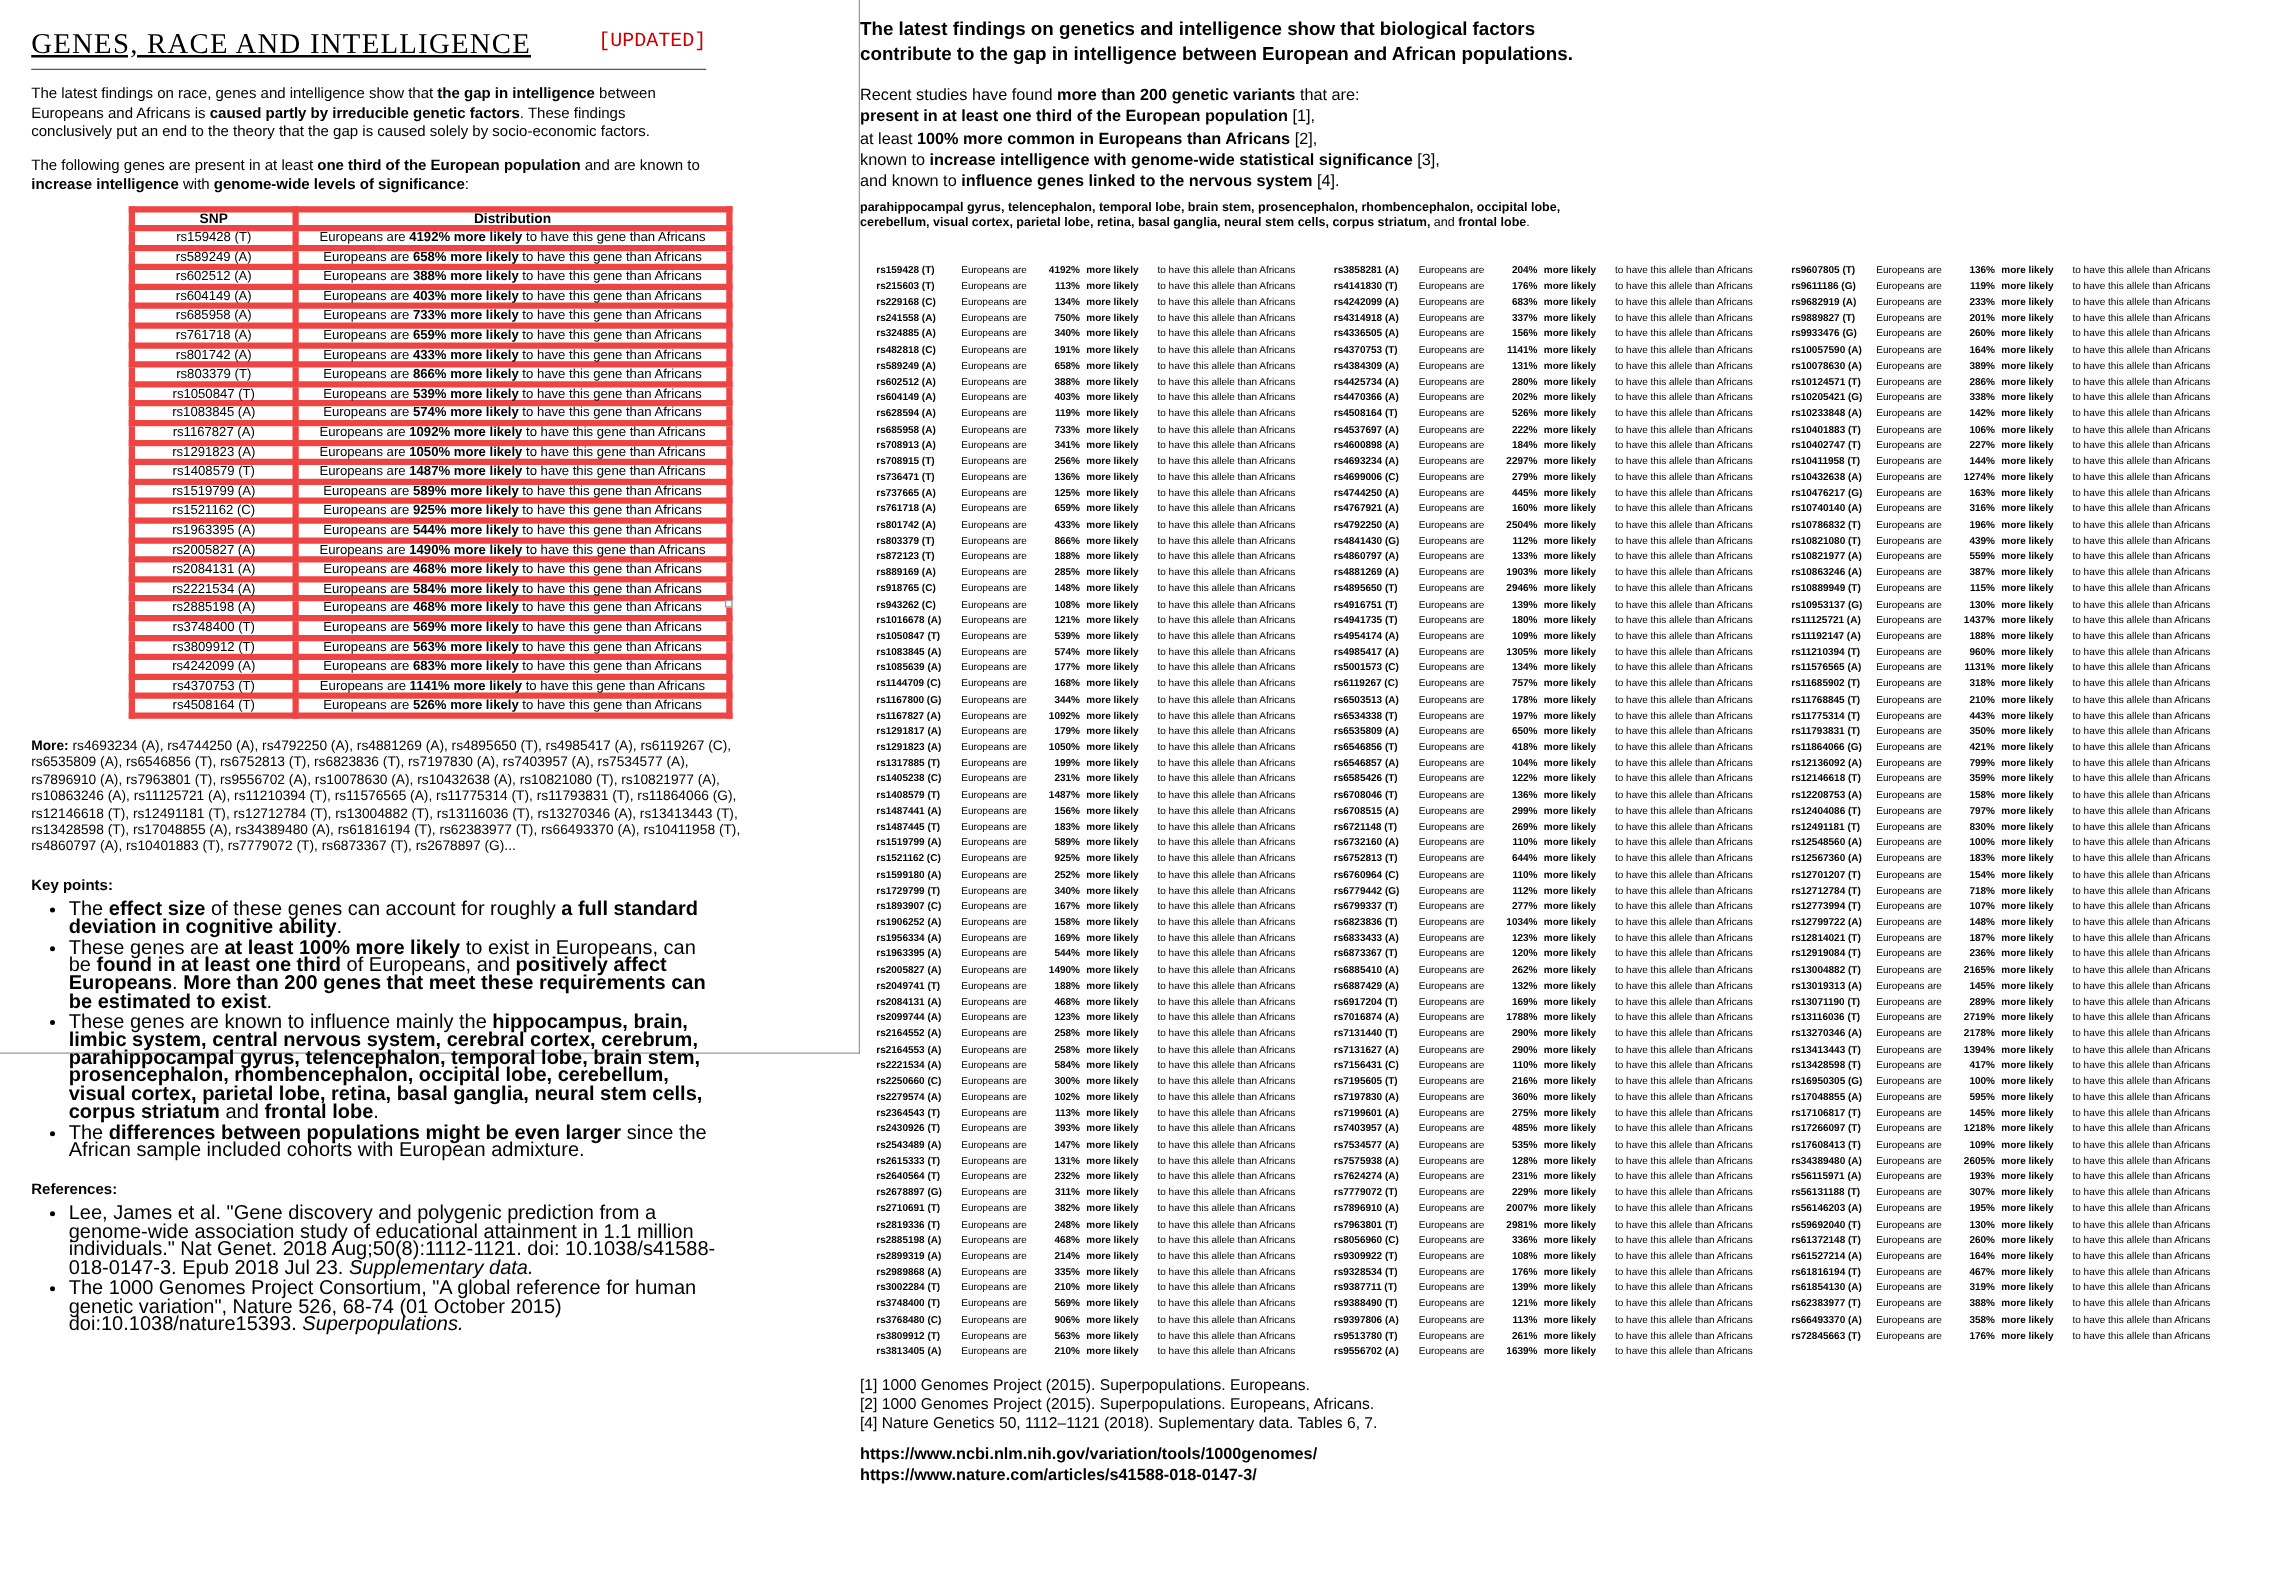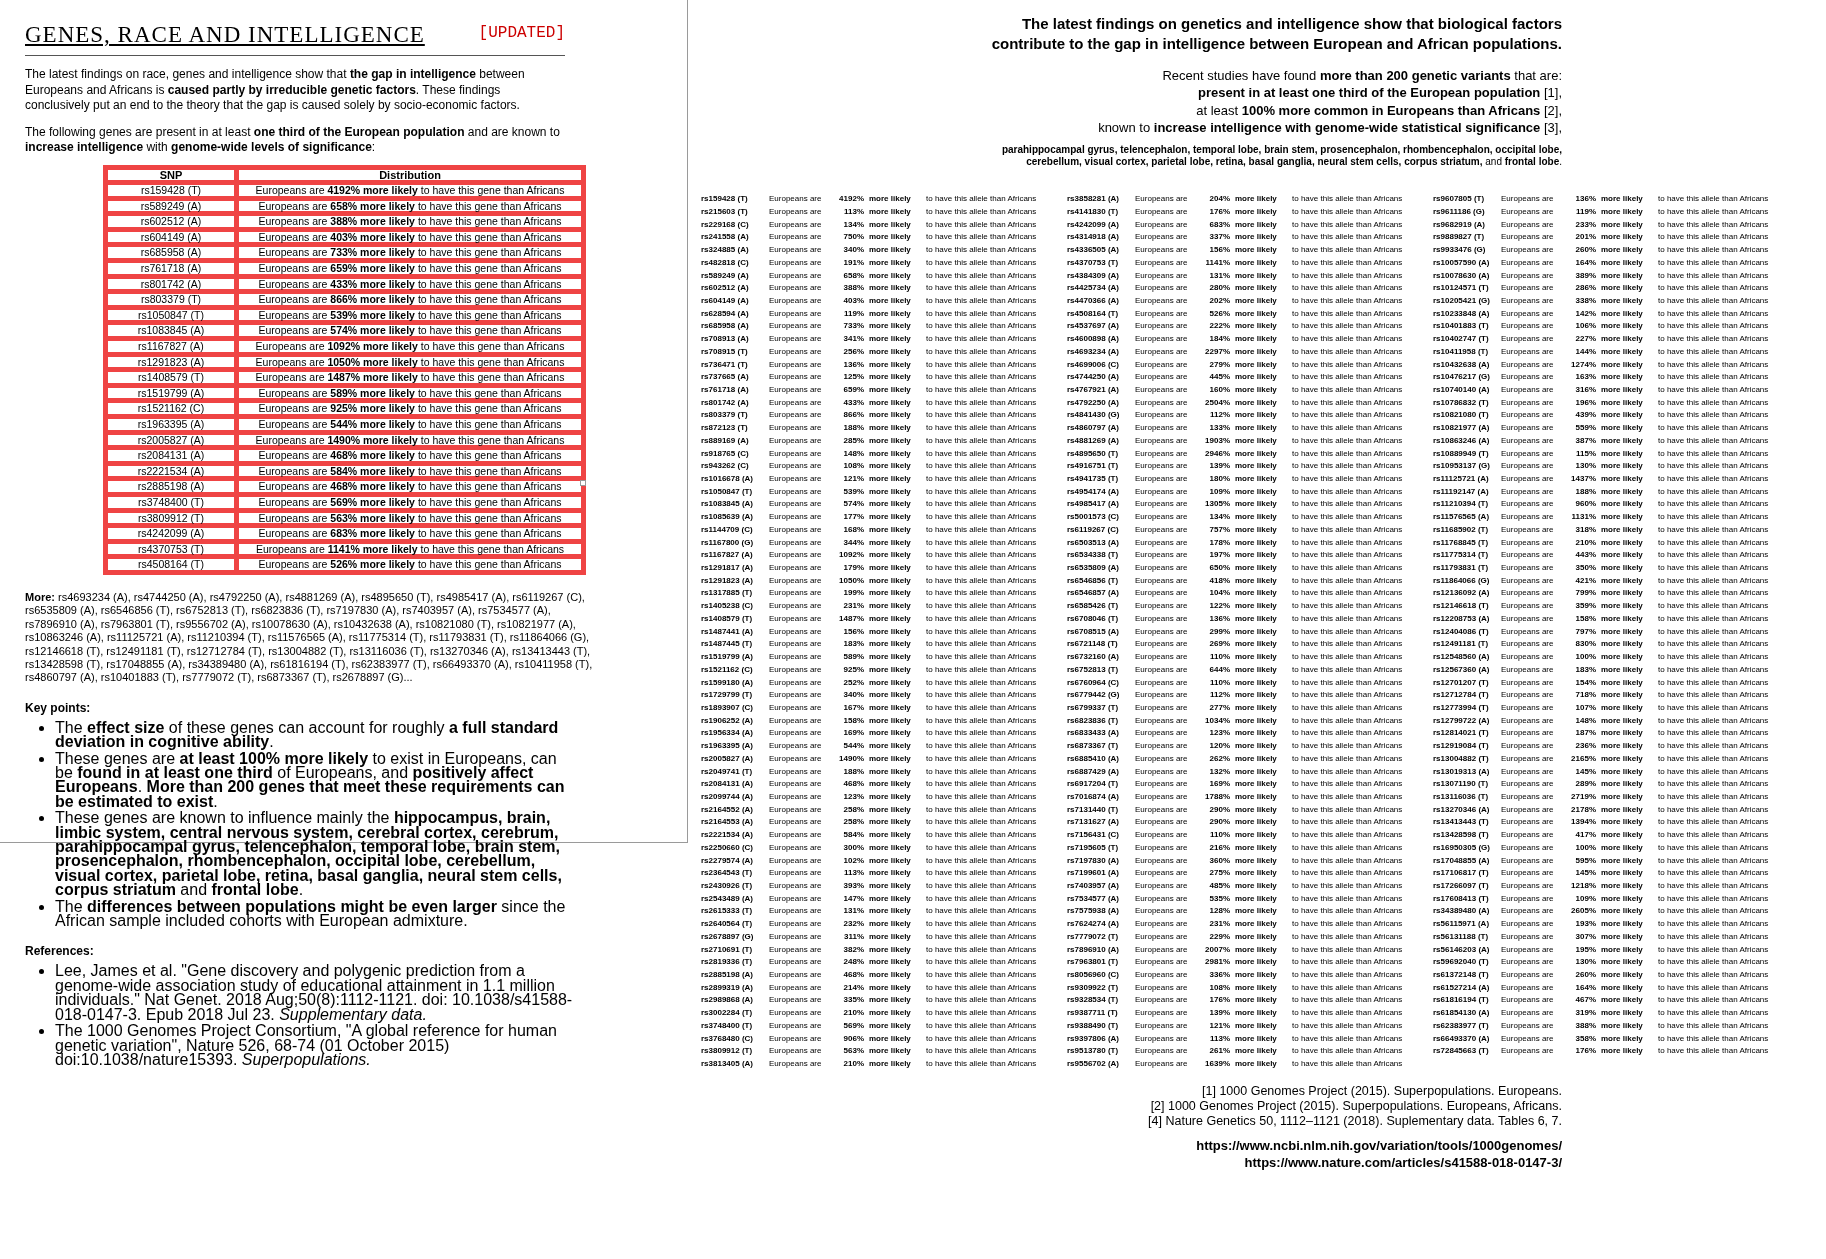--- a/index.html
+++ b/index.html
@@ -22,21 +22,21 @@
   .col-dist{width:338px;}
   .resize-handle{position:absolute;left:580px;top:480px;width:4px;height:4px;
              border:1px solid #999;background:#fff;}
   .more-p{font-size:11px;line-height:13.4px;width:572px;margin:16px 0 0 0;}
   .sec-head{font-weight:bold;font-size:12px;margin:16px 0 0 0;}
   .ldoc-ul{margin:6px 0 0 14px;padding-left:16px;}
   .ldoc-ul li{font-size:16px;line-height:14.4px;margin-bottom:2px;width:520px;}
   
   .right-doc{position:absolute;left:688px;top:0;width:1138px;height:1259px;box-sizing:border-box;
              padding-top:14px;}
-  .r-center{width:874px;text-align:right;}
+  .r-center{width:874px;text-align:left;}
   .headline-line{font-weight:bold;font-size:15px;line-height:20px;}
   .r-intro{margin-top:13px;font-size:13px;line-height:17.3px;}
   .r-spec{margin-top:8px;font-size:10px;line-height:12px;}
   .allele-cols{display:flex;gap:19px;padding-left:13px;margin-top:26px;}
   .allele-col{width:347px;}
   .snp-row{display:flex;height:12.72px;align-items:baseline;font-size:8px;white-space:nowrap;}
   .rsid{font-weight:bold;width:68px;}
   .eur{width:62px;}
   .pct{font-weight:bold;width:33px;text-align:right;margin-right:5px;}
   .ml{font-weight:bold;width:57px;}
@@ -190,20 +190,21 @@
   <section class="right-doc">
     <div class="r-center" id="r-head">
         <div class="headline-line">The latest findings on genetics and intelligence show that biological factors</div>
         <div class="headline-line">contribute to the gap in intelligence between European and African populations.</div>
       </div>
     <div class="r-center r-intro" id="r-intro">
         <div><span>Recent studies have found </span><b>more than 200 genetic variants</b><span> that are:</span></div>
         <div><b>present in at least one third of the European population</b><span> [1],</span></div>
         <div><span>at least </span><b>100% more common in Europeans than Africans</b><span> [2],</span></div>
         <div><span>known to </span><b>increase intelligence with genome-wide statistical significance</b><span> [3],</span></div>
+        <div><span>and known to </span><b>influence genes linked to the nervous system</b><span> [4].</span></div>
       </div>
     <div class="r-center r-spec" id="r-spec">
         <div><b>parahippocampal gyrus, telencephalon, temporal lobe, brain stem, prosencephalon, rhombencephalon, occipital lobe,</b></div>
         <div><b>cerebellum, visual cortex, parietal lobe, retina, basal ganglia, neural stem cells, corpus striatum,</b><span> and </span><b>frontal lobe</b><span>.</span></div>
       </div>
     <div class="allele-cols" id="allele-cols">
         <div class="allele-col">
           <div class="snp-row">
             <span class="rsid">rs159428 (T)</span>
             <span class="eur">Europeans are</span>

